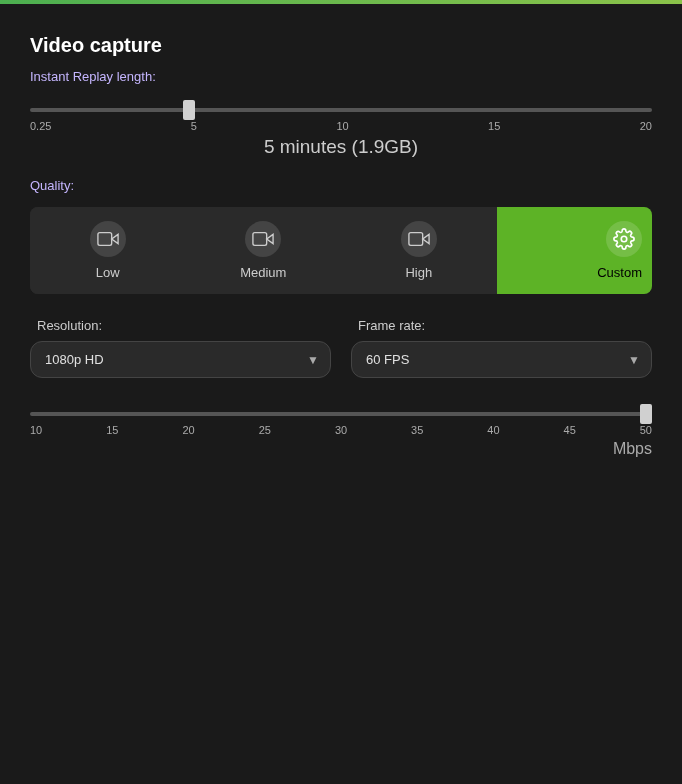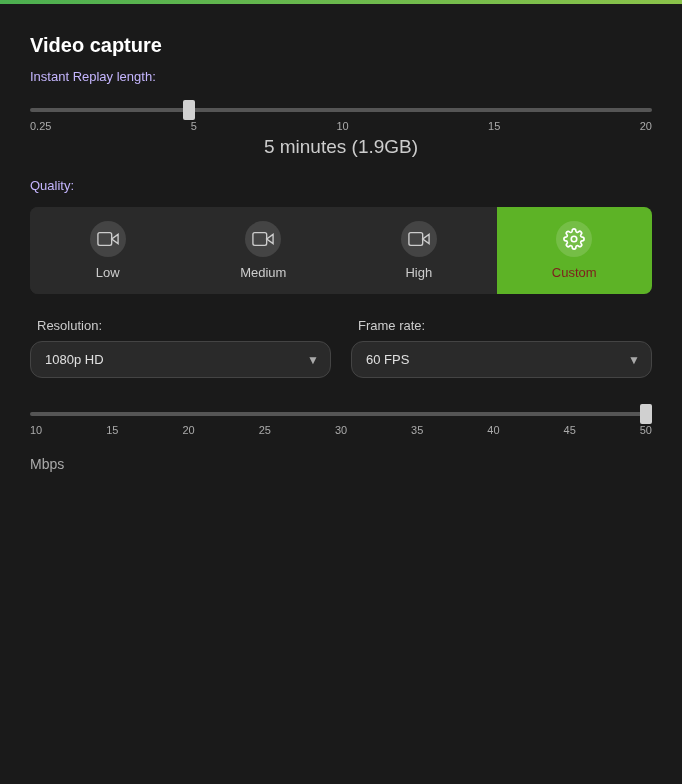--- a/index.html
+++ b/index.html
@@ -72,21 +72,22 @@
       background: #2a2a2a;
       border: none;
       color: #cccccc;
       font-size: 13px;
       gap: 8px;
       transition: background 0.15s;
     }
 
     .quality-btn.active {
       background: #5db326;
-      color: #7f1d1d;
+      color: #000000;
+      align-items: flex-end;
     }
 
     
     .dropdowns-row {
       display: flex;
       gap: 20px;
       margin-bottom: 24px;
     }
 
     .dropdown-group {
@@ -126,24 +127,24 @@
       pointer-events: none;
       font-size: 12px;
     }
 
     
     .bitrate-section {
       margin-bottom: 20px;
     }
 
     .bitrate-unit {
-      text-align: left;
-      font-size: 14px;
+      text-align: right;
+      font-size: 16px;
       color: #aaa;
-      margin-top: 20px;
+      margin-top: 4px;
     }
 
     .slider-input {
       width: 100%;
       height: 4px;
       -webkit-appearance: none;
       appearance: none;
       background: #555;
       outline: none;
       border-radius: 2px;

